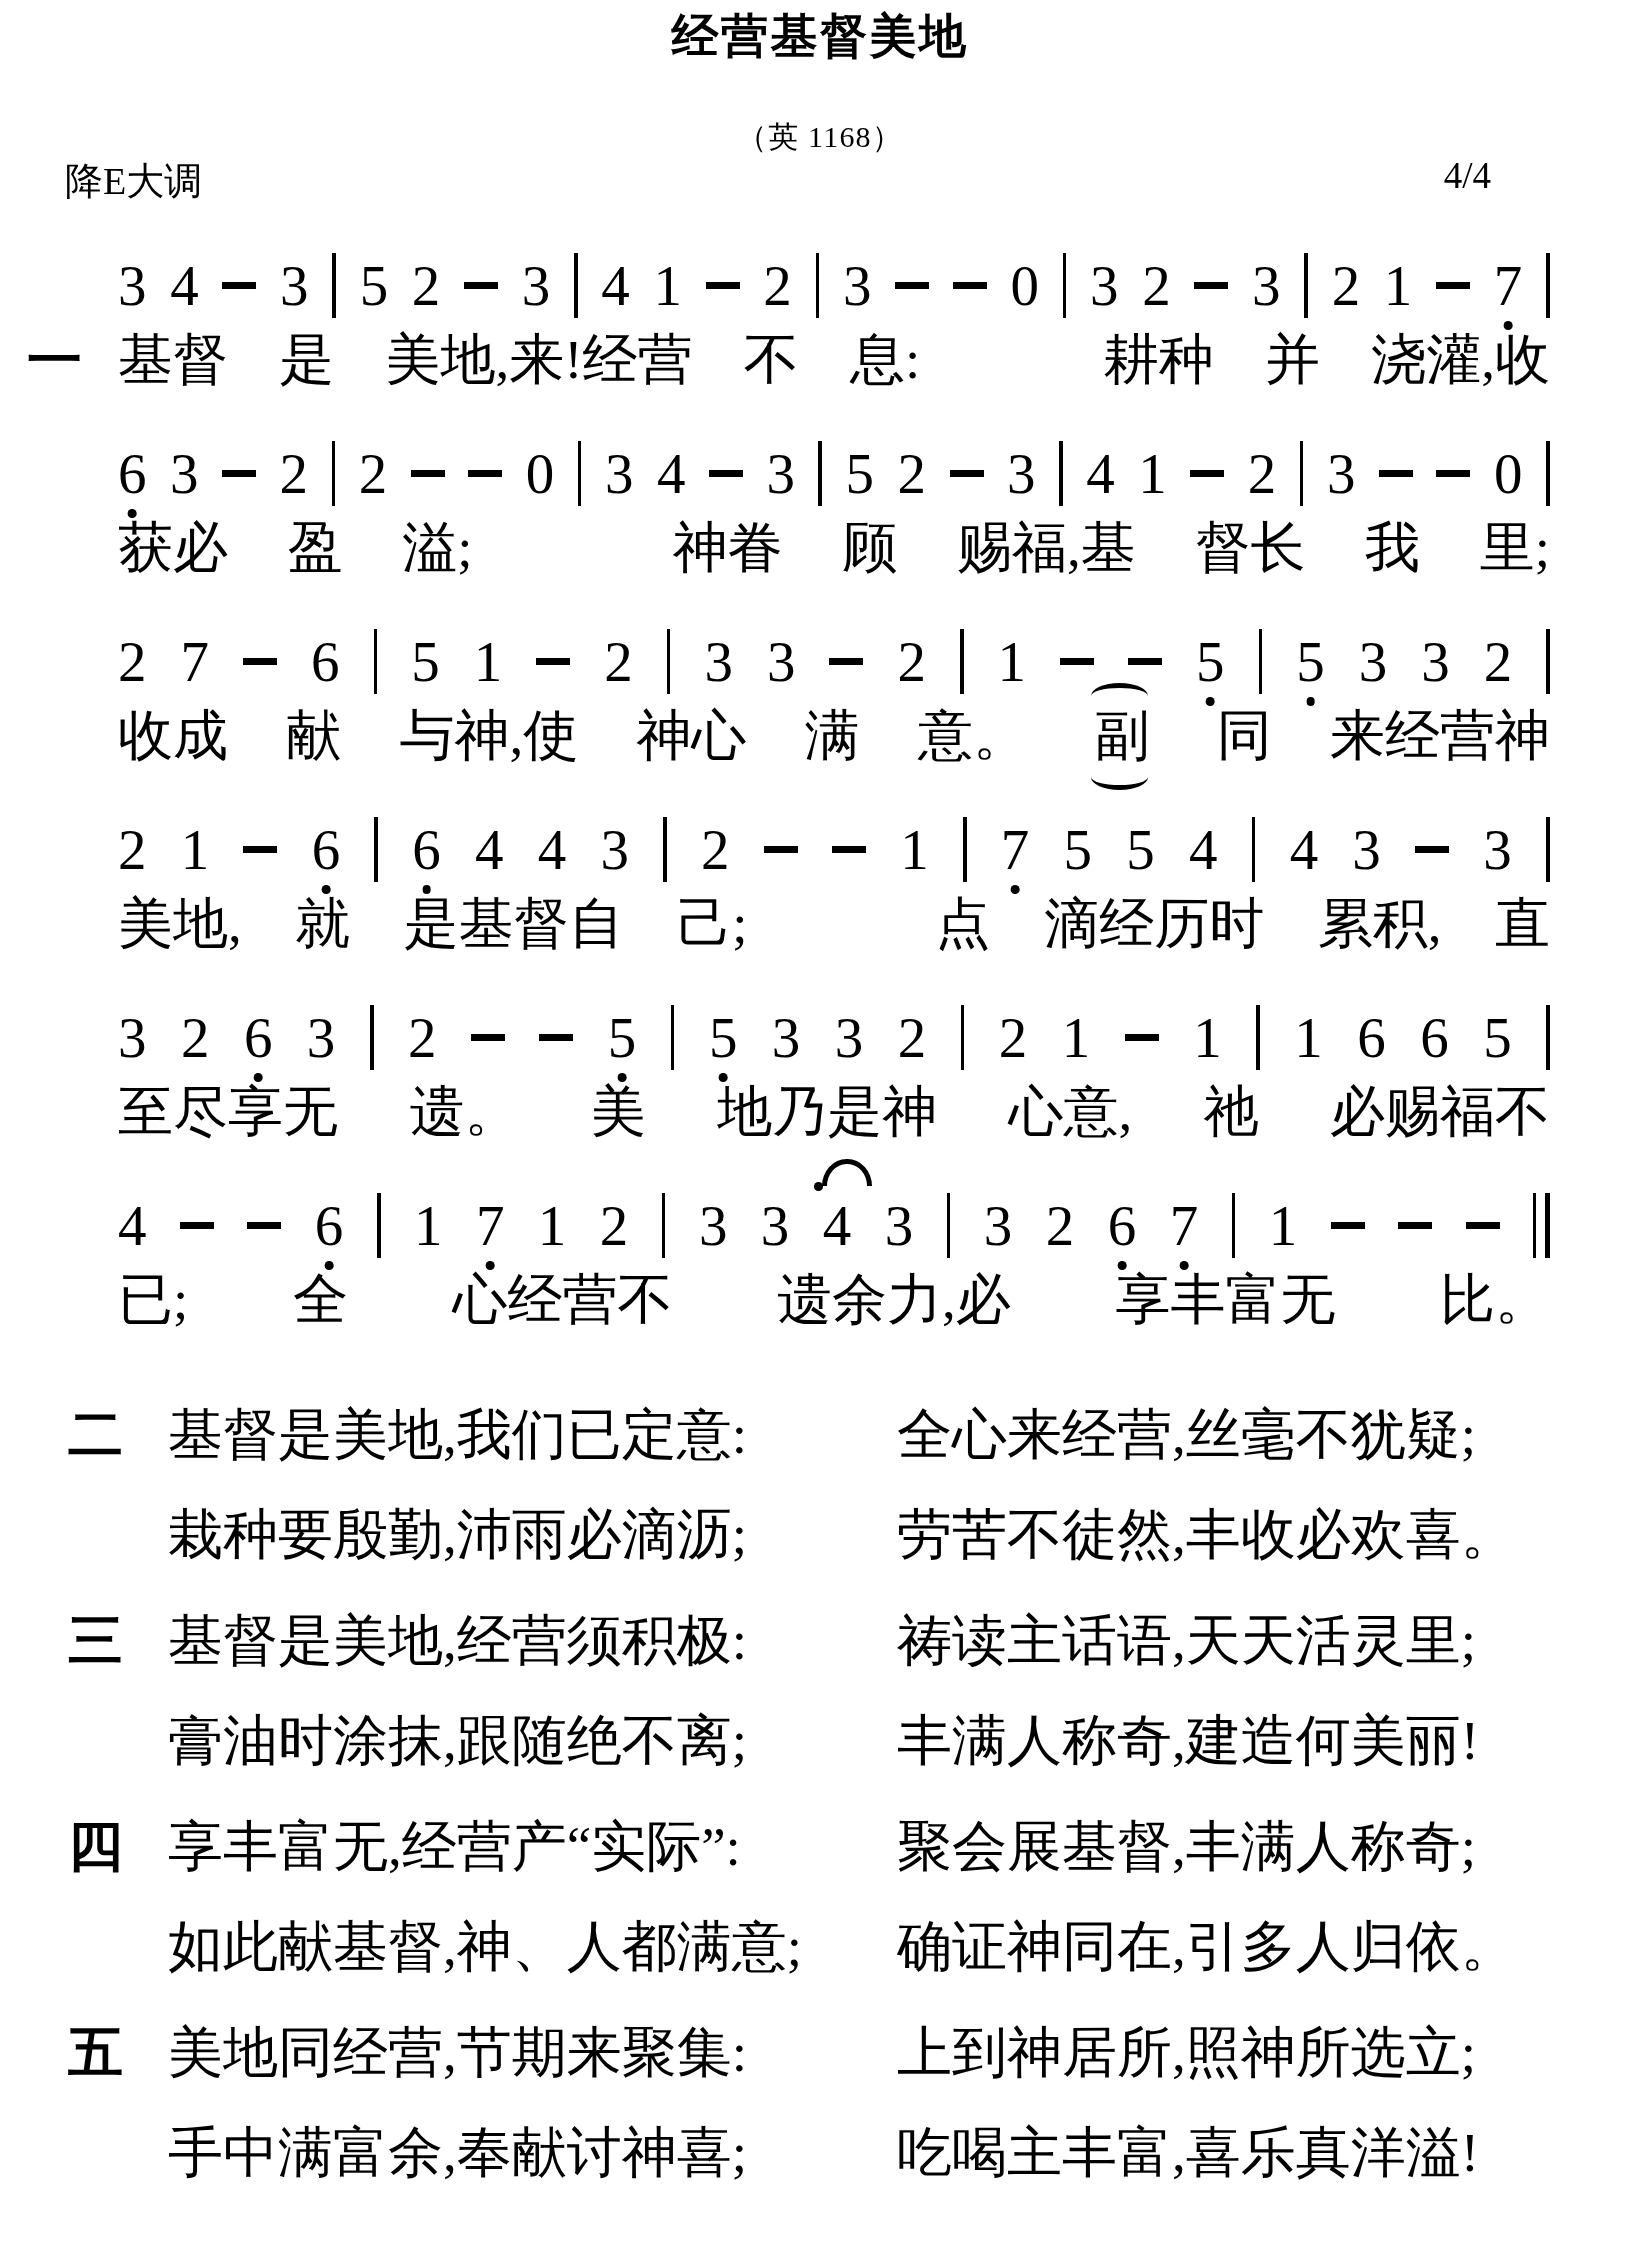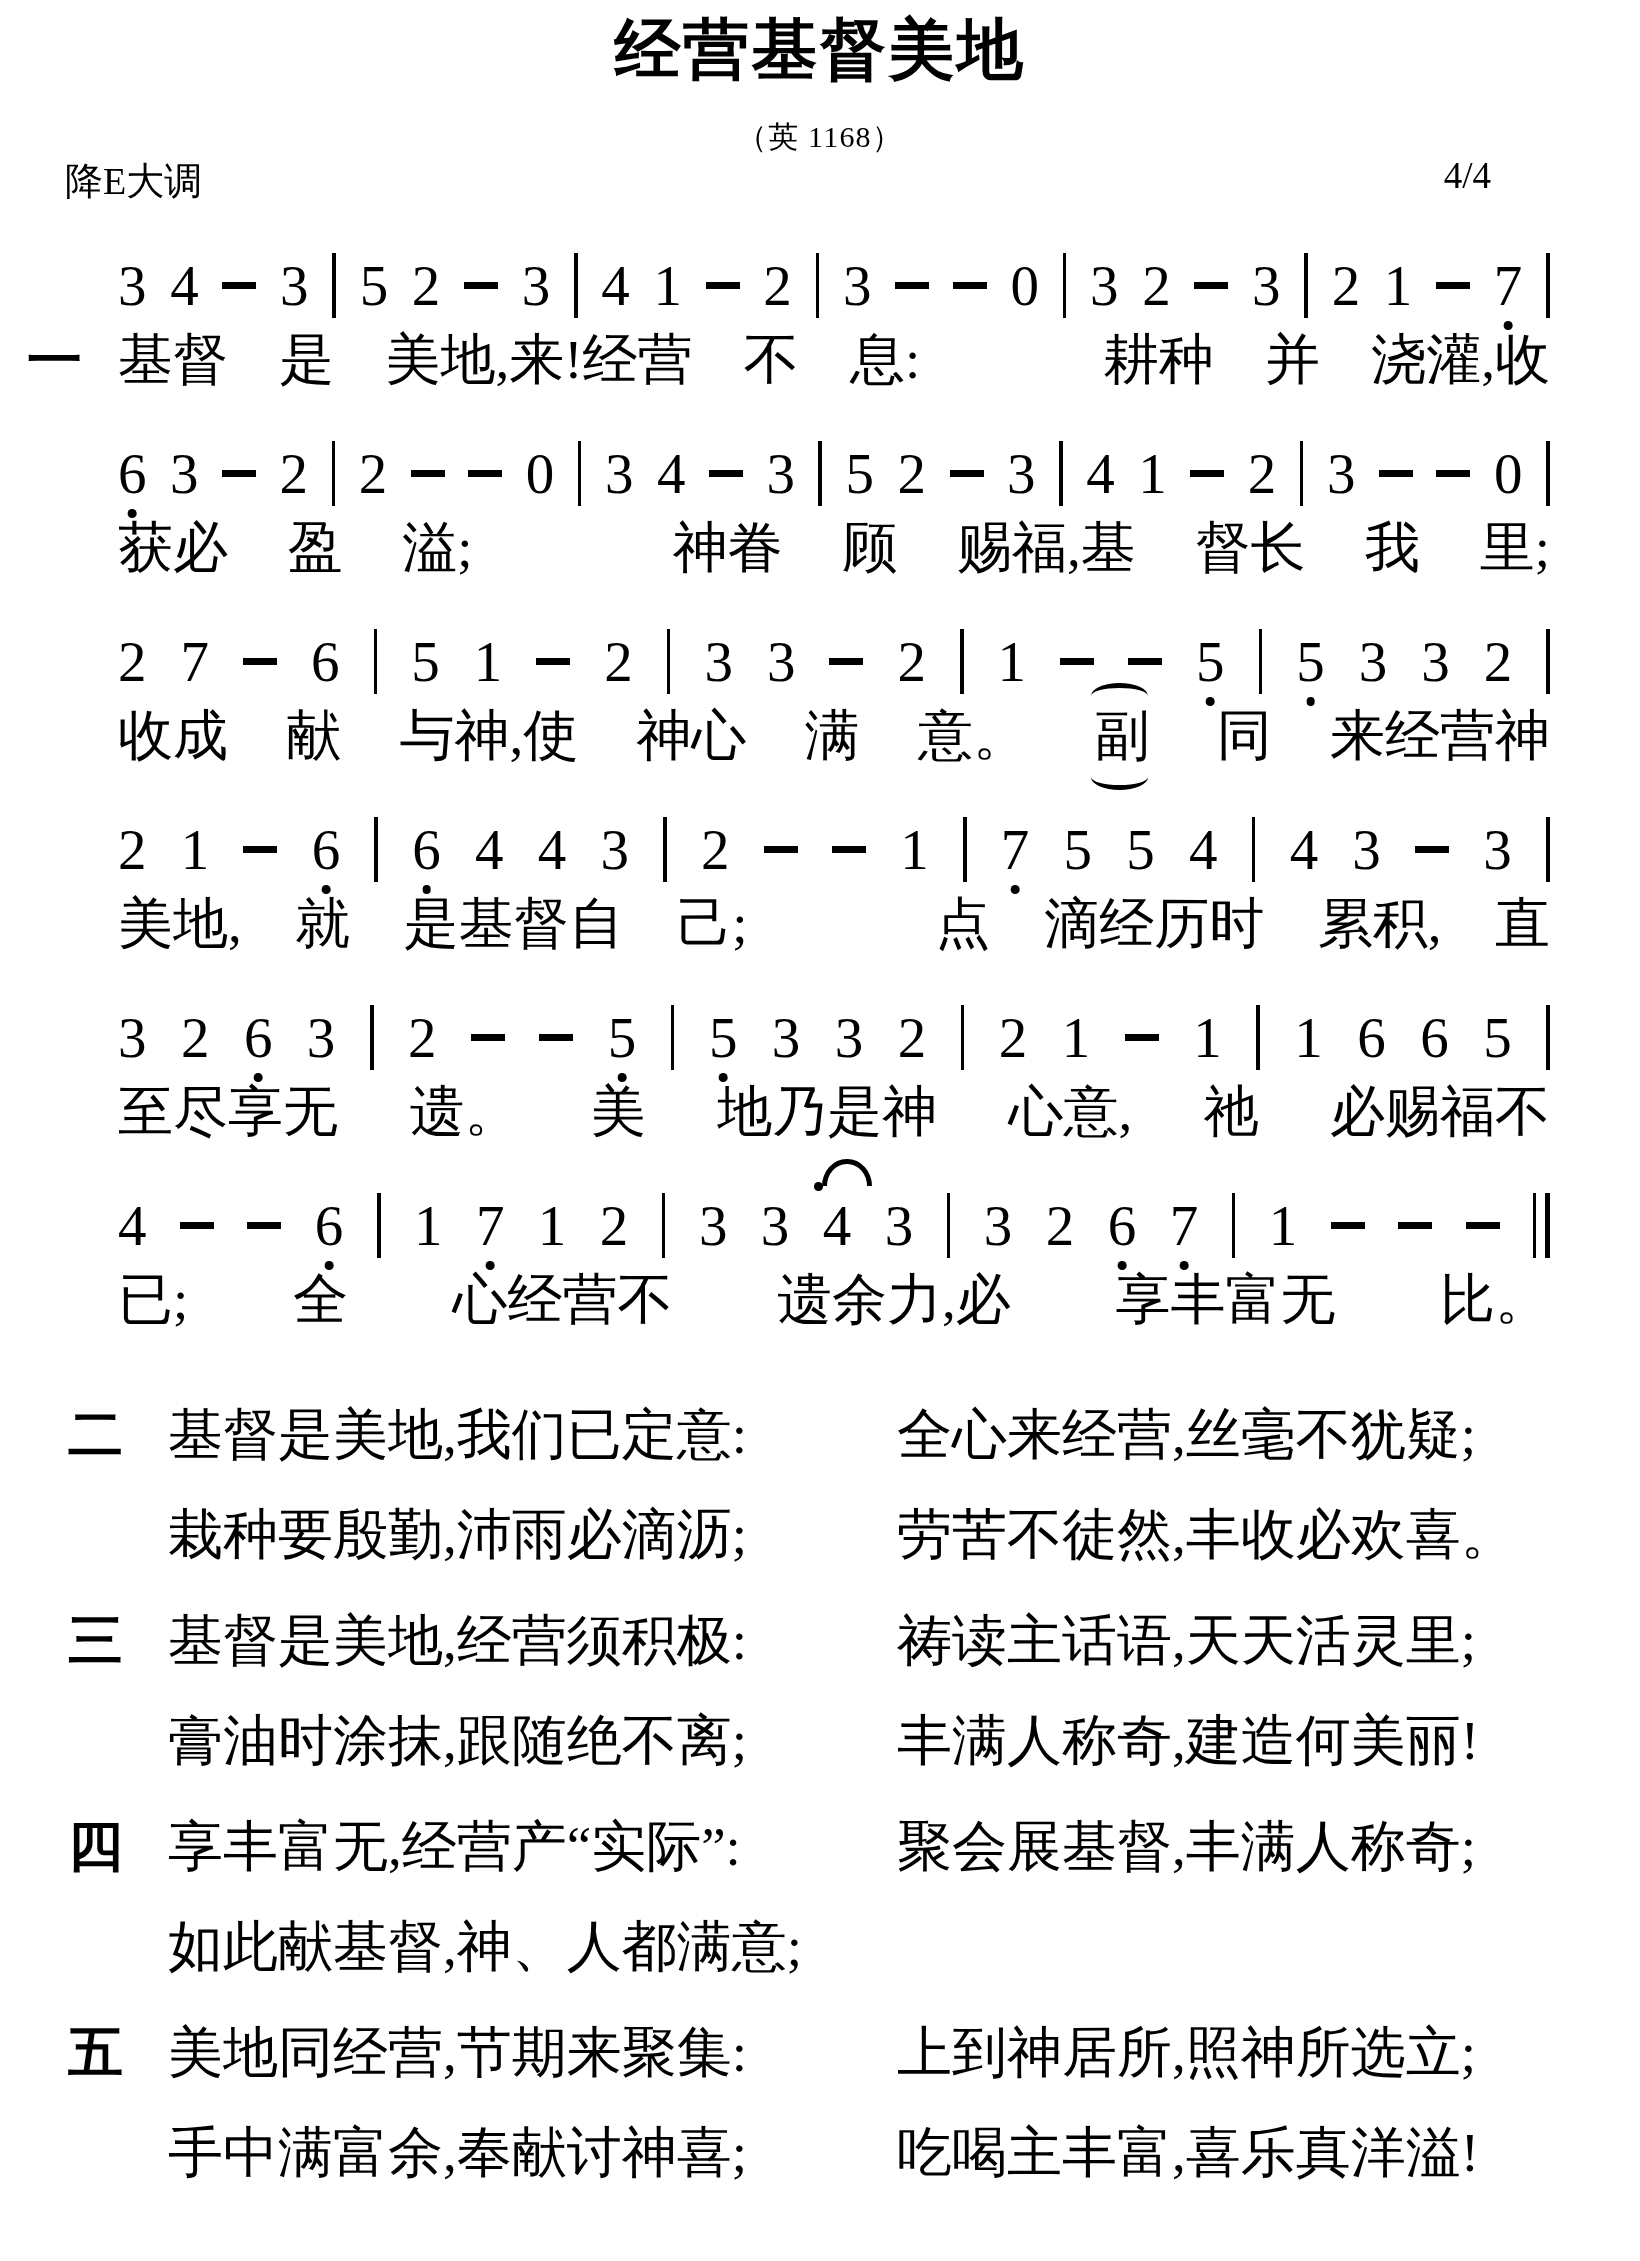--- a/index.html
+++ b/index.html
@@ -5,21 +5,21 @@
   html,body{margin:0;padding:0;}
   body{
     width:1640px;height:2261px;background:#ffffff;color:#000;
     font-family:"Liberation Serif","DejaVu Serif",serif;
     overflow:hidden;position:relative;
   }
   
   .header{position:relative;height:214px;}
   .title{
     position:absolute;top:5px;left:0;width:100%;
-    text-align:center;font-size:66px;font-weight:bold;letter-spacing:2.5px;
+    text-align:center;font-size:47px;font-weight:bold;letter-spacing:2.5px;
   }
   .subtitle{
     position:absolute;top:117px;left:0;width:100%;
     text-align:center;font-size:30px;letter-spacing:1.2px;
   }
   .key{position:absolute;left:65px;top:156px;font-size:38px;}
   .time{position:absolute;right:149px;top:154px;font-size:37px;}
 
   
   .systems{margin-top:34px;}
@@ -364,20 +364,21 @@
       </div>
     </div>
     <div class="verse">
       <div class="verse-line">
         <span class="v-marker">四</span>
         <span class="ph-a">享丰富无,经营产“实际”:</span>
         <span class="ph-b">聚会展基督,丰满人称奇;</span>
       </div>
       <div class="verse-line">
         <span class="ph-a">如此献基督,神、人都满意;</span>
+        <span class="ph-b">确证神同在,引多人归依。</span>
       </div>
     </div>
     <div class="verse">
       <div class="verse-line">
         <span class="v-marker">五</span>
         <span class="ph-a">美地同经营,节期来聚集:</span>
         <span class="ph-b">上到神居所,照神所选立;</span>
       </div>
       <div class="verse-line">
         <span class="ph-a">手中满富余,奉献讨神喜;</span>

